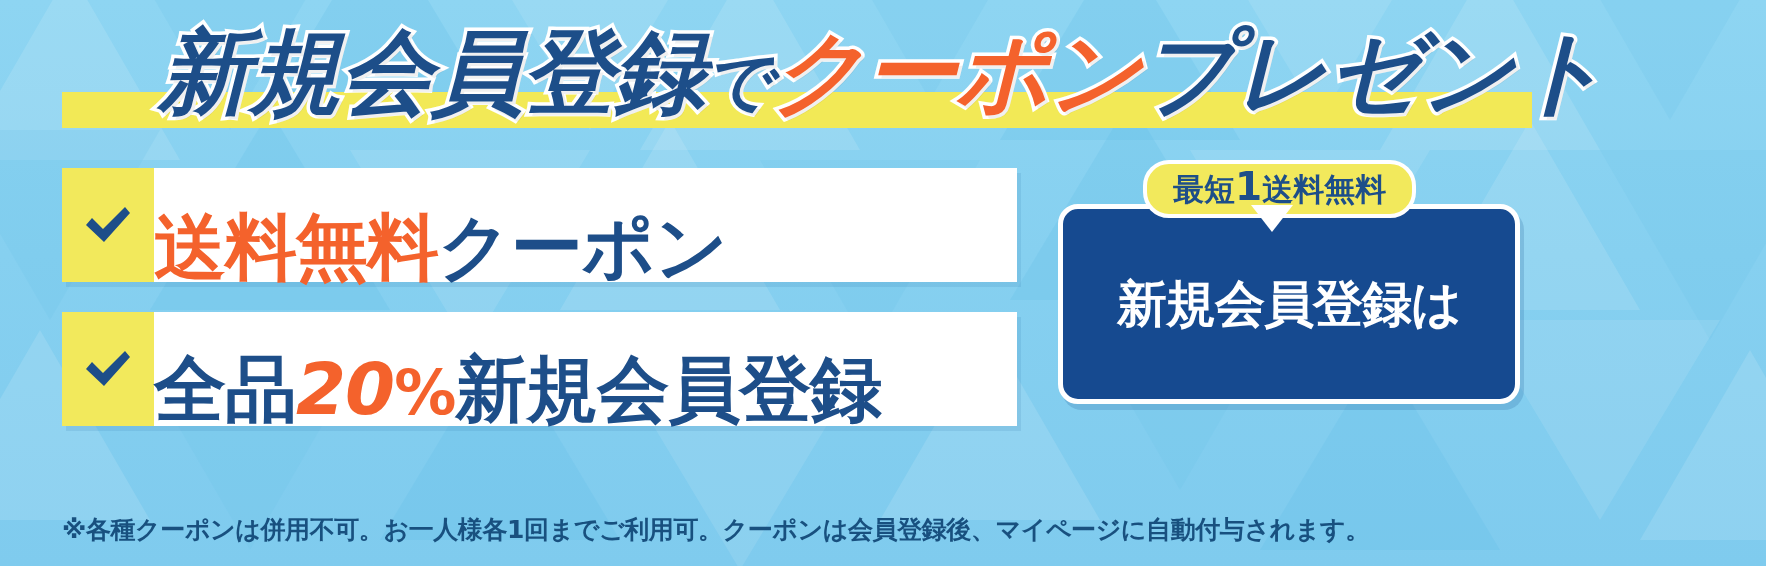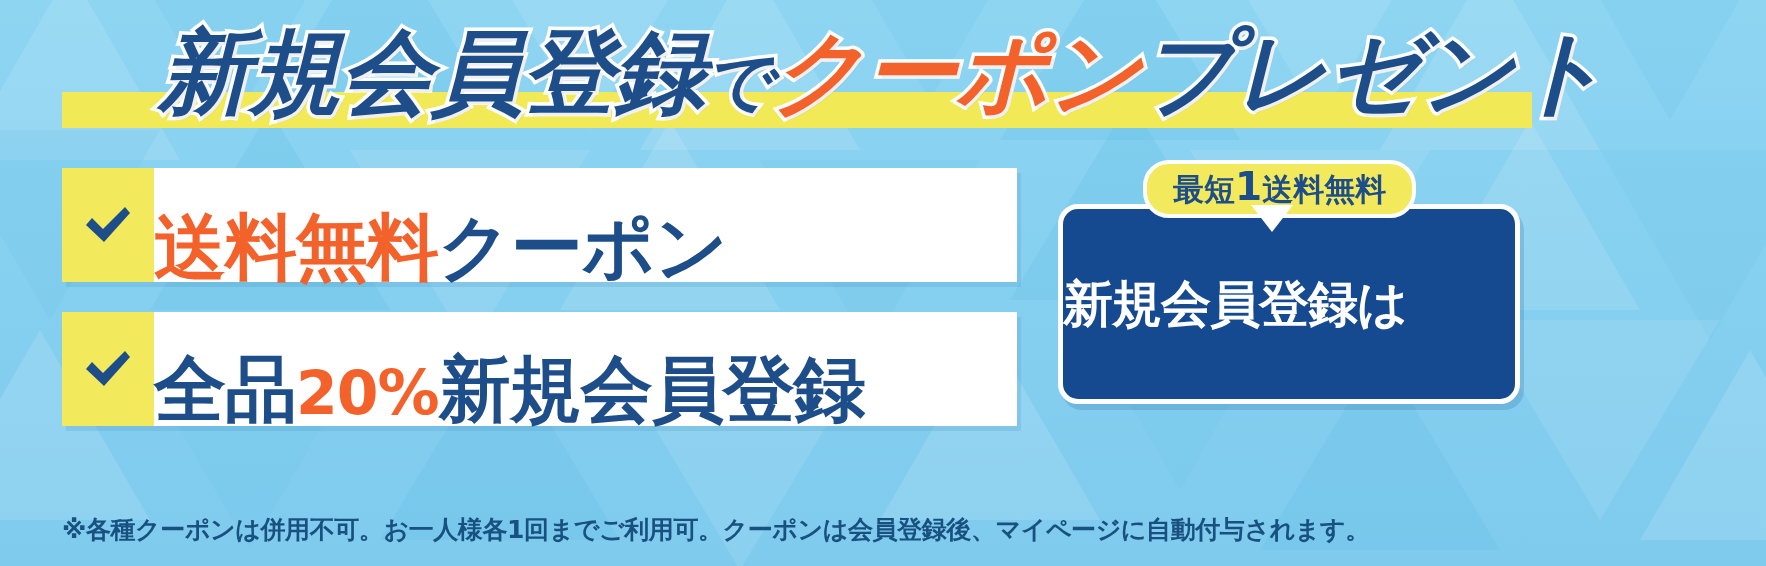--- a/index.html
+++ b/index.html
@@ -129,21 +129,21 @@
     line-height: 114px;
     font-weight: 700;
     letter-spacing: -1px;
     font-family: "DejaVu Sans", "Liberation Sans", sans-serif;
     padding-right: 26px;
     margin-top: 44px;
   }
   .c-orange { color: #f4622c; }
   .c-blue   { color: #1d4e89; }
   .pct      { font-size: 62px; }
-  .num      { font-size: 60px; }
+  .num      { font-size: 72px; font-style: italic; }
 
   
   .cta-wrap {
     position: absolute;
     left: 1058px;
     top: 160px;
     width: 460px;
     height: 240px;
   }
   .cta-badge {
@@ -192,21 +192,21 @@
     top: 44px;
     width: 452px;
     height: 190px;
     background: #164a90;
     border: 5px solid #ffffff;
     border-radius: 20px;
     box-shadow: 4px 6px 0 rgba(30,90,150,0.20);
     display: flex;
     flex-direction: row;
     align-items: center;
-    justify-content: space-between;
+    justify-content: center;
     z-index: 2;
   }
   .cta-line1 {
     font-size: 50px;
     line-height: 62px;
     font-weight: 700;
     color: #ffffff;
     white-space: nowrap;
     letter-spacing: -1px;
     font-family: "DejaVu Sans", "Liberation Sans", sans-serif;

